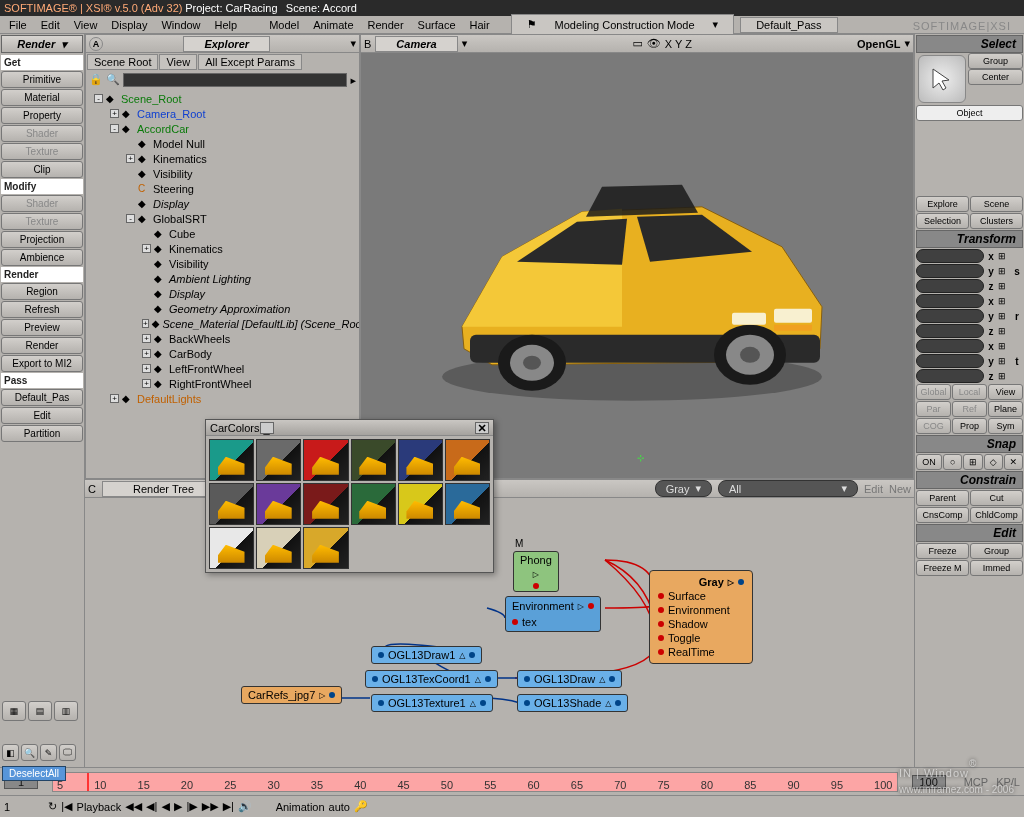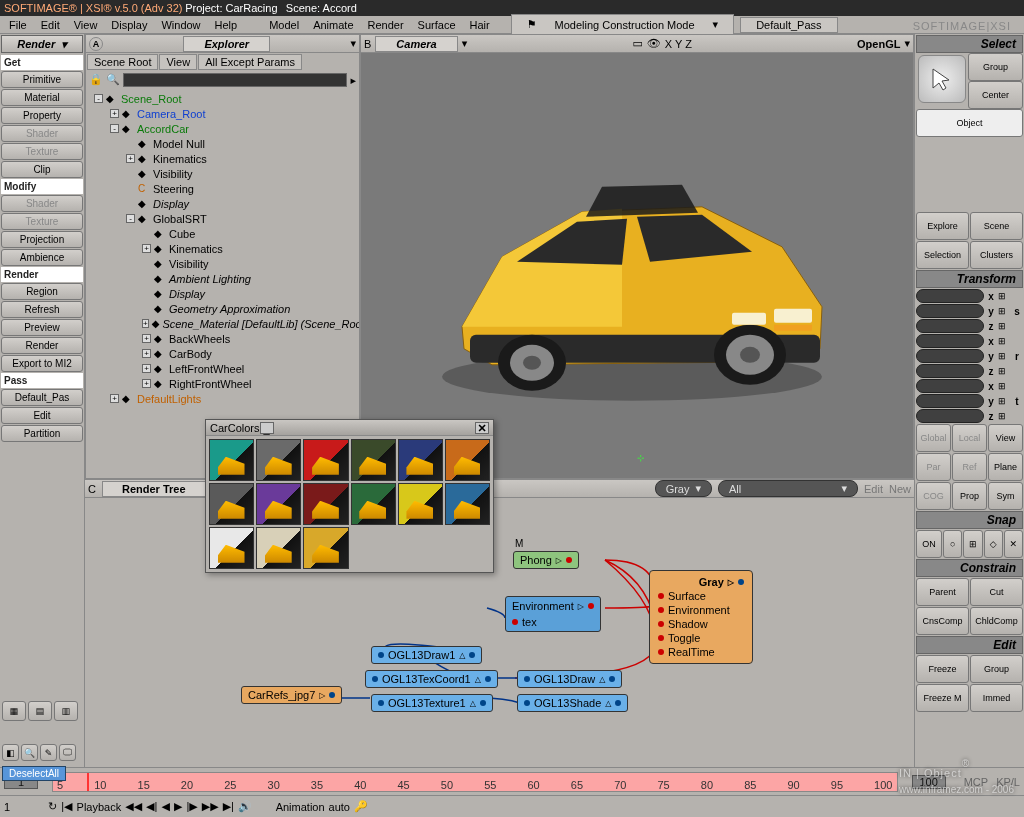--- a/index.html
+++ b/index.html
@@ -34,35 +34,35 @@
 .tn .ic { width:12px; font-size:10px; }
 .green { color:#0a7a0a; } .blue { color:#1040d0; } .orange { color:#c06000; } .ital { font-style:italic; }
 .viewport { flex:1; border:1px solid #888; display:flex; flex-direction:column; }
 .vp-hdr { height:18px; display:flex; align-items:center; padding:0 3px; gap:4px; background:linear-gradient(#cac7c3,#b5b2ae); border-bottom:1px solid #888; font-size:10px; }
 .vp-hdr .cam { background:#d5d2ce; border:1px solid #888; padding:1px 20px; font-style:italic; font-weight:bold; }
 .vp-canvas { flex:1; background:#7a7a7a; position:relative; overflow:hidden; }
 .car { position:absolute; left:50%; top:50%; transform:translate(-50%,-48%); }
 
 .lower { height:268px; display:flex; flex-direction:column; border-top:1px solid #888; }
 .rt-hdr { height:18px; display:flex; align-items:center; background:linear-gradient(#cac7c3,#b5b2ae); border-bottom:1px solid #888; padding:0 3px; gap:6px; font-size:10px; }
-.rt-hdr .title { background:#d5d2ce; border:1px solid #888; padding:1px 19px; font-weight:bold; }
+.rt-hdr .title { background:#d5d2ce; border:1px solid #888; padding:1px 30px; font-weight:normal; }
 .rt-hdr .dd2 { background:#555; color:#ddd; border:1px solid #333; padding:1px 10px; border-radius:8px; display:flex; align-items:center; gap:6px; }
 .rt-canvas { flex:1; background:#b5b2ae; position:relative; }
 .node { position:absolute; border:1px solid #333; border-radius:3px; padding:2px 6px; font-size:10px; display:flex; align-items:center; gap:4px; }
-.n-green { background:#8ec47e; } .n-blue { background:#5aa0d8; } .n-blue2 { background:#6ab0e8; } .n-orange { background:#e8a860; }
+.n-green { background:#8ec47e;flex-direction:column; } .n-blue { background:#5aa0d8; } .n-blue2 { background:#6ab0e8; } .n-orange { background:#e8a860; }
 .bignode { position:absolute; background:#e8a860; border:1px solid #333; border-radius:4px; padding:4px 8px; font-size:10px; }
 .bignode .row { display:flex; align-items:center; gap:4px; height:14px; }
 .dot { width:6px; height:6px; border-radius:50%; background:#c00; display:inline-block; }
 .bdot { width:6px; height:6px; border-radius:50%; background:#048; display:inline-block; }
 .tri { font-size:8px; }
 
 .rightpanel { width:110px; background:#b5b2ae; border-left:1px solid #888; padding:1px; }
 .rp-hdr { background:#888; color:#000; font-weight:bold; font-style:italic; text-align:right; padding:1px 6px; font-size:12px; border:1px solid #666; }
 .rp-row { display:flex; gap:1px; margin:1px 0; }
-.rp-btn { flex:1; background:linear-gradient(#d2cfcb,#b5b2ae); border:1px solid #777; border-radius:3px; height:28px; display:flex; align-items:center; justify-content:center; font-size:9px; }
+.rp-btn { flex:1; background:linear-gradient(#d2cfcb,#b5b2ae); border:1px solid #777; border-radius:3px; height:16px; display:flex; align-items:center; justify-content:center; font-size:9px; }
 .rp-btn.dim { color:#888; }
 .cursor-box { width:48px; height:48px; border:1px solid #888; border-radius:6px; background:radial-gradient(#eee,#bbb); display:flex; align-items:center; justify-content:center; margin:2px; }
 .xform-row { display:flex; align-items:center; gap:1px; margin:1px 0; }
 .xform-row .fld { flex:1; background:#404040; border:1px solid #222; border-radius:8px; height:14px; }
 .xform-row .ax { width:12px; text-align:center; font-weight:bold; font-size:10px; }
 .xform-row .ic2 { width:12px; font-size:9px; }
 
 .palette { position:absolute; left:205px; top:419px; width:289px; background:#b5b2ae; border:1px solid #555; box-shadow:2px 2px 6px rgba(0,0,0,0.35); z-index:50; }
 .palette .pbar { height:16px; background:linear-gradient(#cac7c3,#a5a29e); display:flex; align-items:center; padding:0 4px; font-size:10px; border-bottom:1px solid #888; }
 .palette .pbar .x { margin-left:auto; width:14px; height:12px; border:1px solid #666; background:#ccc; text-align:center; line-height:10px; font-weight:bold; }
@@ -632,15 +632,15 @@
     <span>▶▶</span>
     <span>▶|</span>
     <span>🔊</span>
     <span style="margin-left:20px">Animation</span>
     <span>auto</span>
     <span>🔑</span>
   </div>
 </div>
 <div class="deselect">DeselectAll</div>
 <div class="watermark">
-  <span>IN | Object</span><sup style="font-size:10px">®</sup>
+  <span>IN | Window</span><sup style="font-size:10px">®</sup>
   <span class="sm">www.inframez.com - 2006</span>
 </div>
 
 </body></html>

